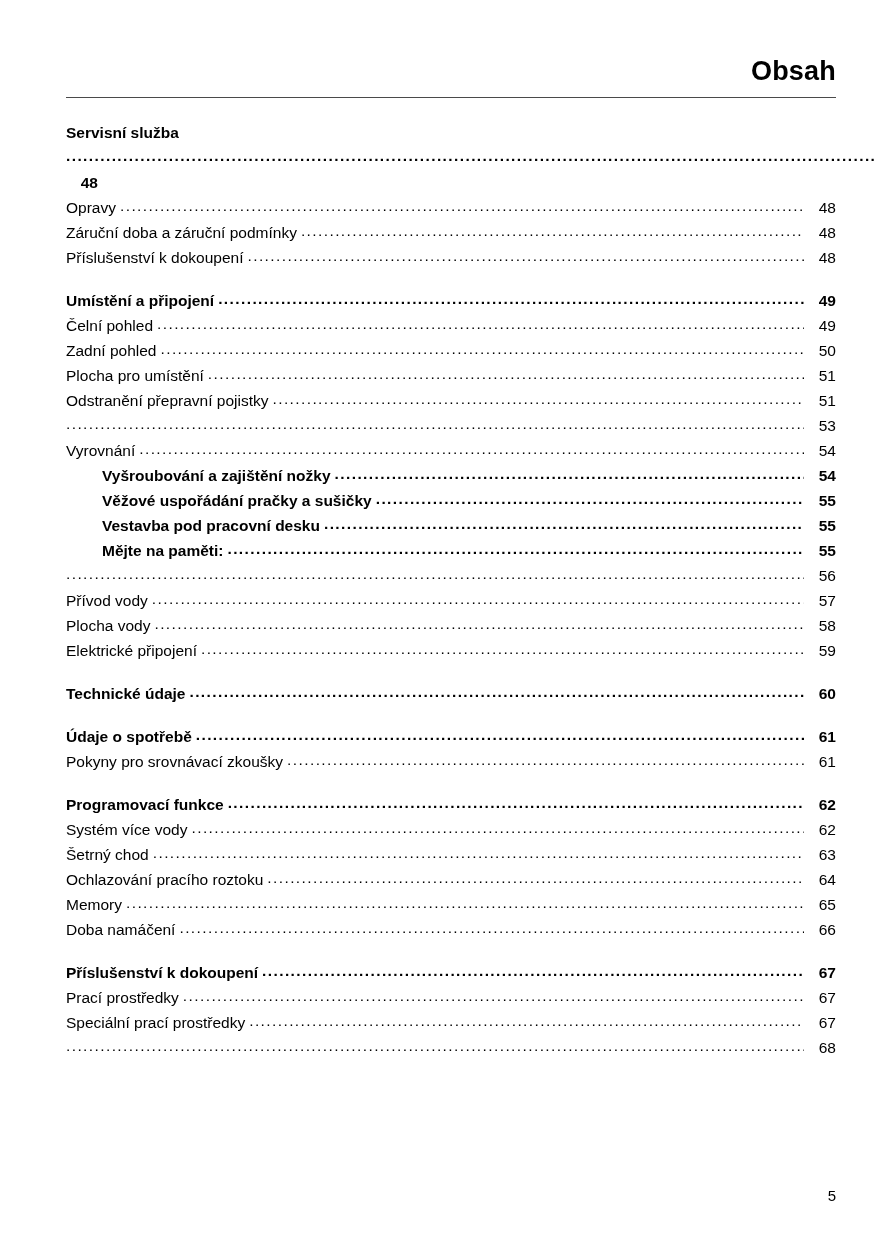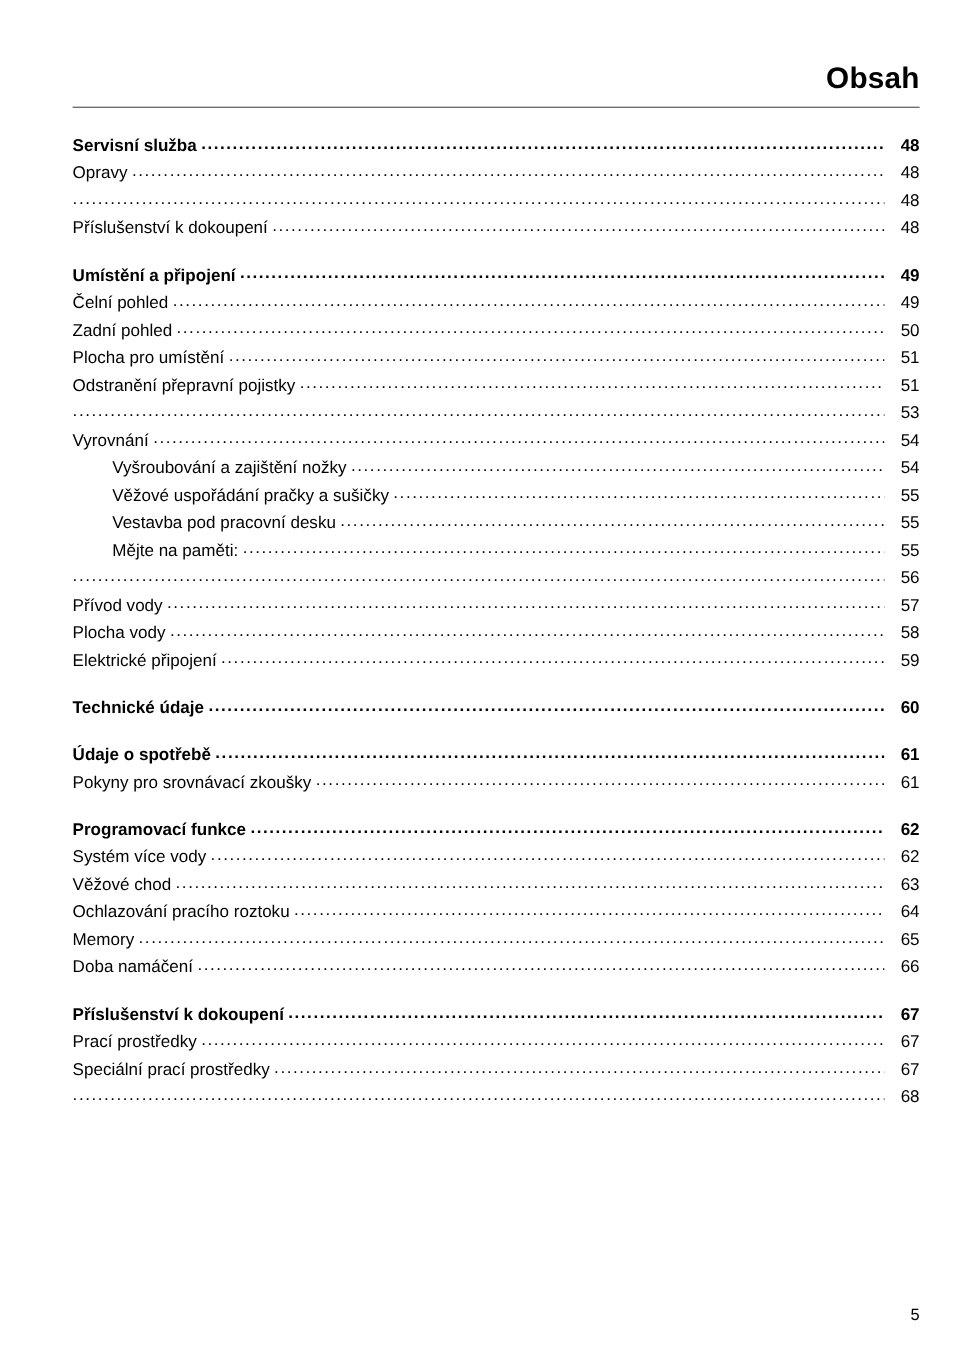--- a/index.html
+++ b/index.html
@@ -63,27 +63,28 @@
     padding-left: 6px;
     text-align: right;
     min-width: 26px;
   }
   .level-h {
     font-weight: bold;
     margin-top: 18px;
   }
   .level-h.first {
     margin-top: 0;
+    flex-direction: column;
   }
   .level-1 {
     font-weight: normal;
     justify-content: center;
   }
   .level-2 {
-    font-weight: normal;
+    font-weight: bold;
     padding-left: 36px;
   }
   .footer-page {
     position: absolute;
     right: 52px;
     bottom: 36px;
     font-size: 15px;
   }
 </style>
 </head>
@@ -97,20 +98,21 @@
         <span class="label">Servisní služba</span>
         <span class="dots">....................................................................................................................................................</span>
         <span class="page-num">48</span>
       </div>
       <div class="toc-row level-1">
         <span class="label">Opravy</span>
         <span class="dots">....................................................................................................................................................</span>
         <span class="page-num">48</span>
       </div>
       <div class="toc-row level-1">
+        <span class="label">Záruční doba a záruční podmínky</span>
         <span class="dots">....................................................................................................................................................</span>
         <span class="page-num">48</span>
       </div>
       <div class="toc-row level-1">
         <span class="label">Příslušenství k dokoupení</span>
         <span class="dots">....................................................................................................................................................</span>
         <span class="page-num">48</span>
       </div>
       <div class="toc-row level-h">
         <span class="label">Umístění a připojení</span>
@@ -204,21 +206,21 @@
         <span class="label">Programovací funkce</span>
         <span class="dots">....................................................................................................................................................</span>
         <span class="page-num">62</span>
       </div>
       <div class="toc-row level-1">
         <span class="label">Systém více vody</span>
         <span class="dots">....................................................................................................................................................</span>
         <span class="page-num">62</span>
       </div>
       <div class="toc-row level-1">
-        <span class="label">Věžové chod</span>
+        <span class="label">Šetrný chod</span>
         <span class="dots">....................................................................................................................................................</span>
         <span class="page-num">63</span>
       </div>
       <div class="toc-row level-1">
         <span class="label">Ochlazování pracího roztoku</span>
         <span class="dots">....................................................................................................................................................</span>
         <span class="page-num">64</span>
       </div>
       <div class="toc-row level-1">
         <span class="label">Memory</span>

